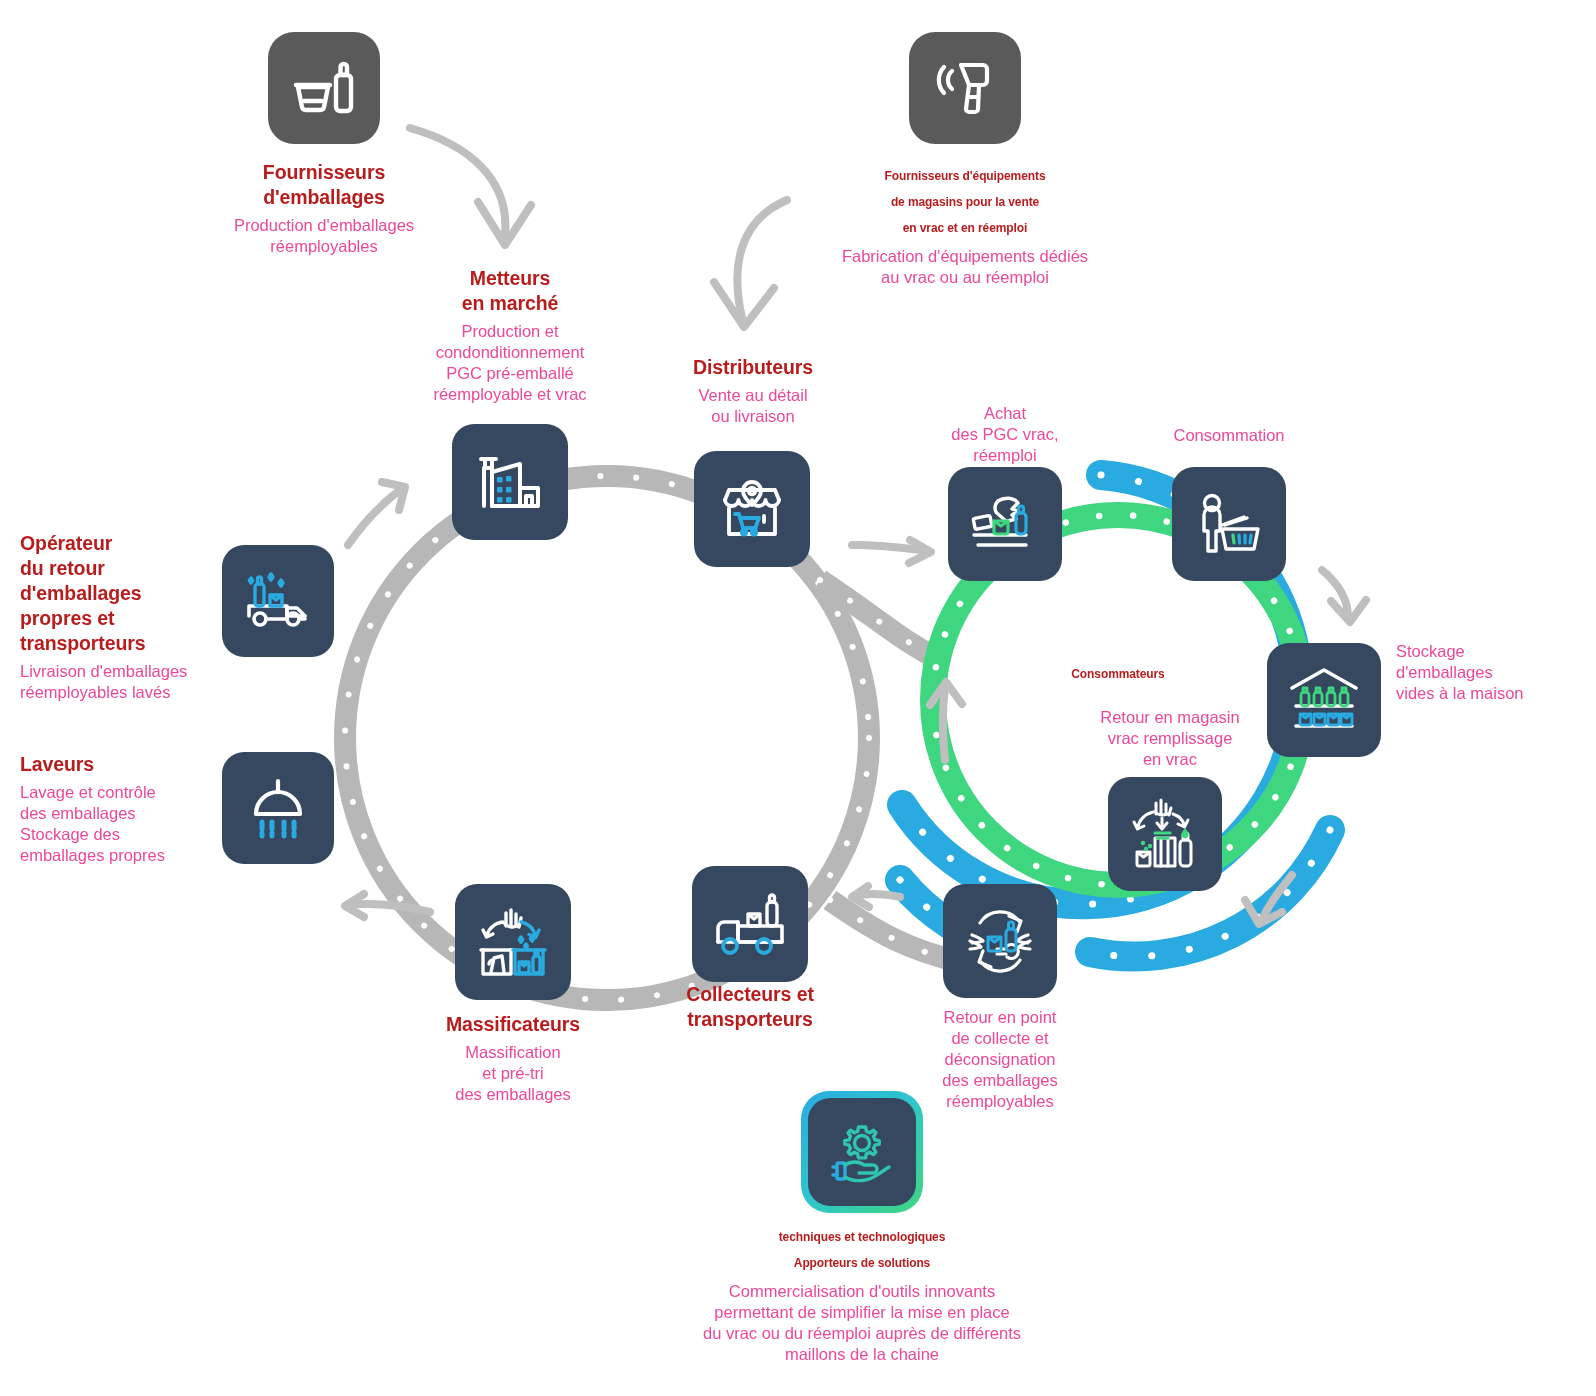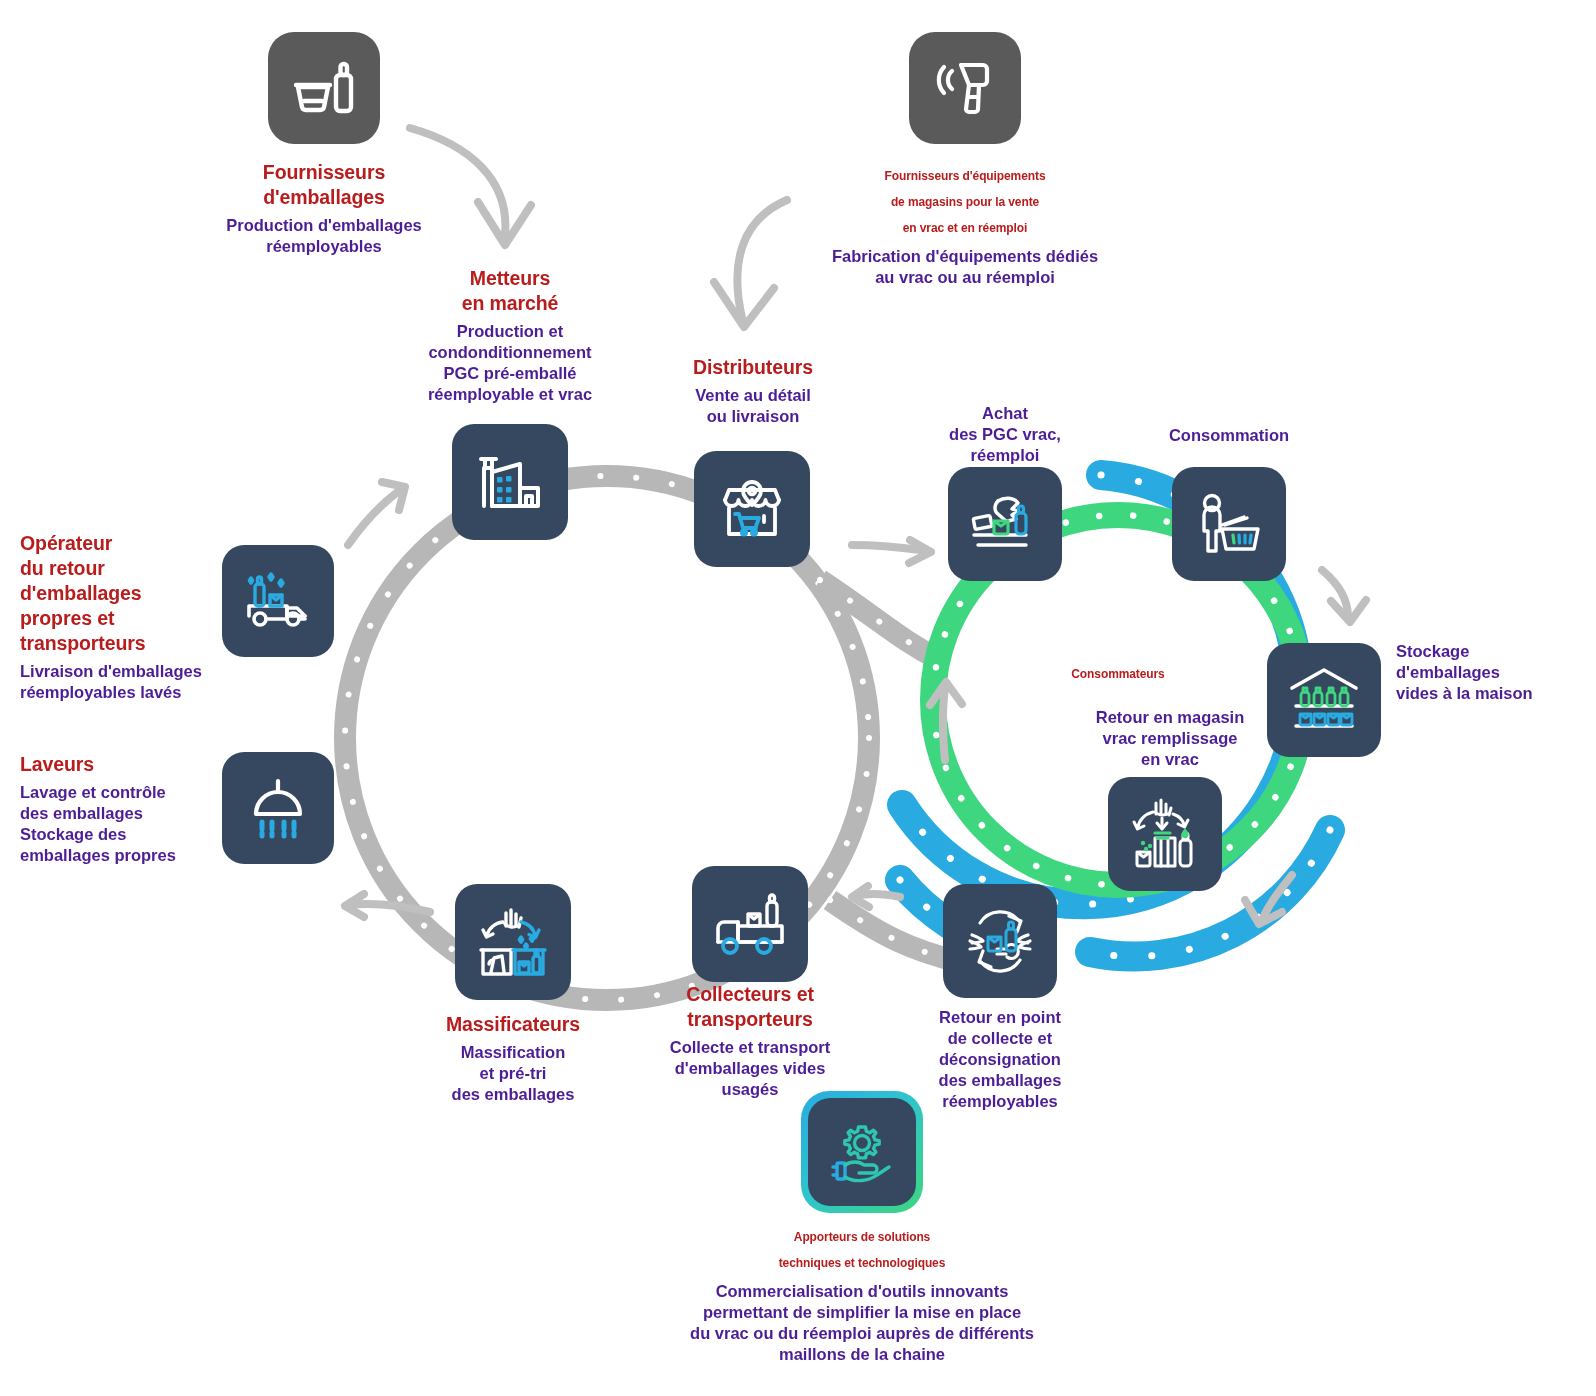--- a/index.html
+++ b/index.html
@@ -28,21 +28,21 @@
     display:flex;align-items:center;justify-content:center;
   }
 
   
   .lbl{position:absolute;box-sizing:border-box;}
   .lbl .h{
     color:#b91c1c;font-weight:bold;font-size:19.5px;line-height:25px;
     letter-spacing:-.1px;
   }
   .lbl .s{
-    color:#4c1d95;font-weight:bold;font-size:16.5px;line-height:21px;
+    color:#ec4899;font-weight:normal;font-size:16.5px;line-height:21px;
     margin-top:5px;
   }
   .lbl.plain .s{margin-top:0;}
   .ctr{text-align:center;}
   .rgt{text-align:left;}
   .lft{text-align:left;}
   .lbl .h.big{font-size:12px;line-height:26px;}
 </style>
 </head>
 <body>
@@ -497,31 +497,26 @@
       <div>et pré-tri</div>
       <div>des emballages</div>
     </div>
   </div>
 
   <div class="lbl ctr" style="left:645px;top:982px;width:210px;">
     <div class="h">
       <div>Collecteurs et</div>
       <div>transporteurs</div>
     </div>
-    <div class="s">
-      <div>Collecte et transport</div>
-      <div>d'emballages vides</div>
-      <div>usagés</div>
-    </div>
   </div>
 
   <div class="lbl ctr" style="left:667px;top:1224px;width:390px;">
     <div class="h big">
+      <div>techniques et technologiques</div>
       <div>Apporteurs de solutions</div>
-      <div>techniques et technologiques</div>
     </div>
     <div class="s">
       <div>Commercialisation d'outils innovants</div>
       <div>permettant de simplifier la mise en place</div>
       <div>du vrac ou du réemploi auprès de différents</div>
       <div>maillons de la chaine</div>
     </div>
   </div>
 
   <div class="lbl ctr plain" style="left:915px;top:403px;width:180px;">

